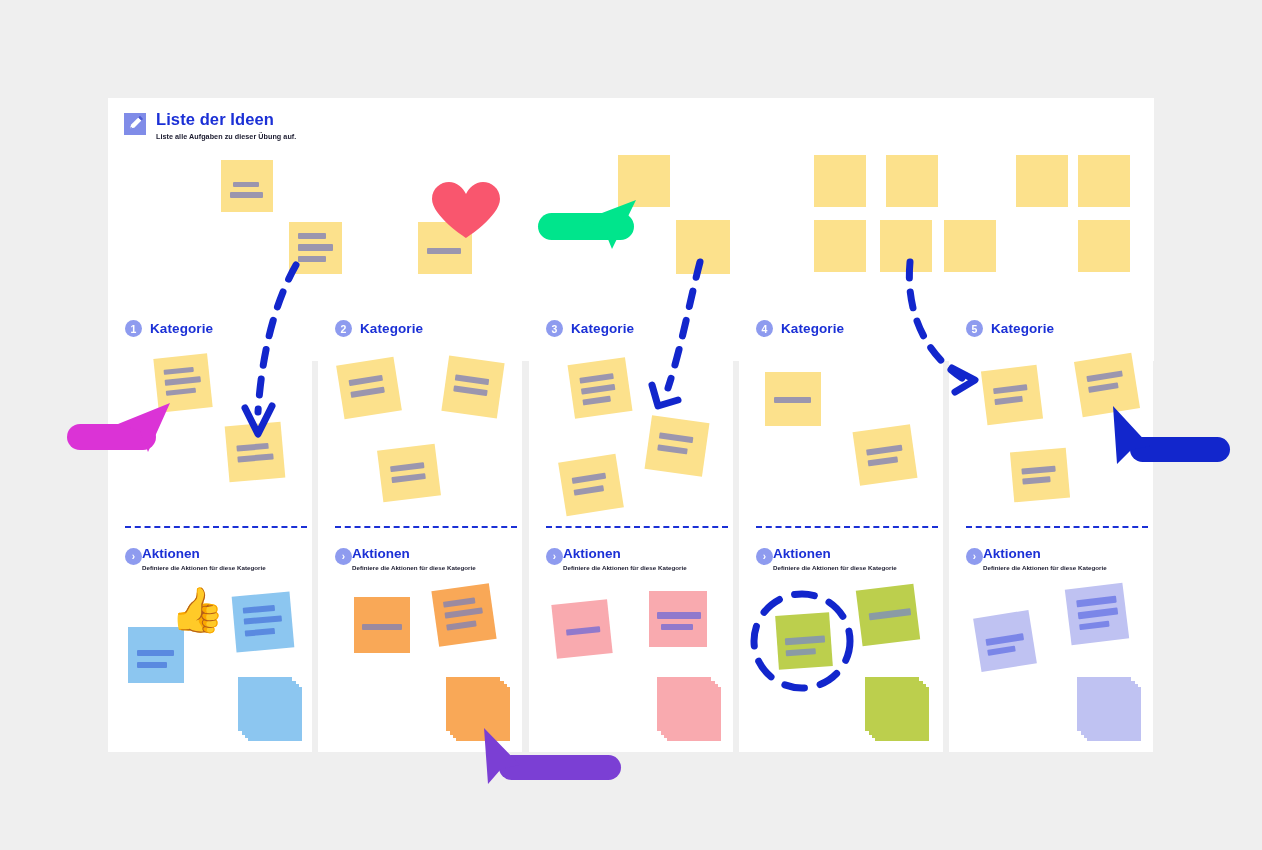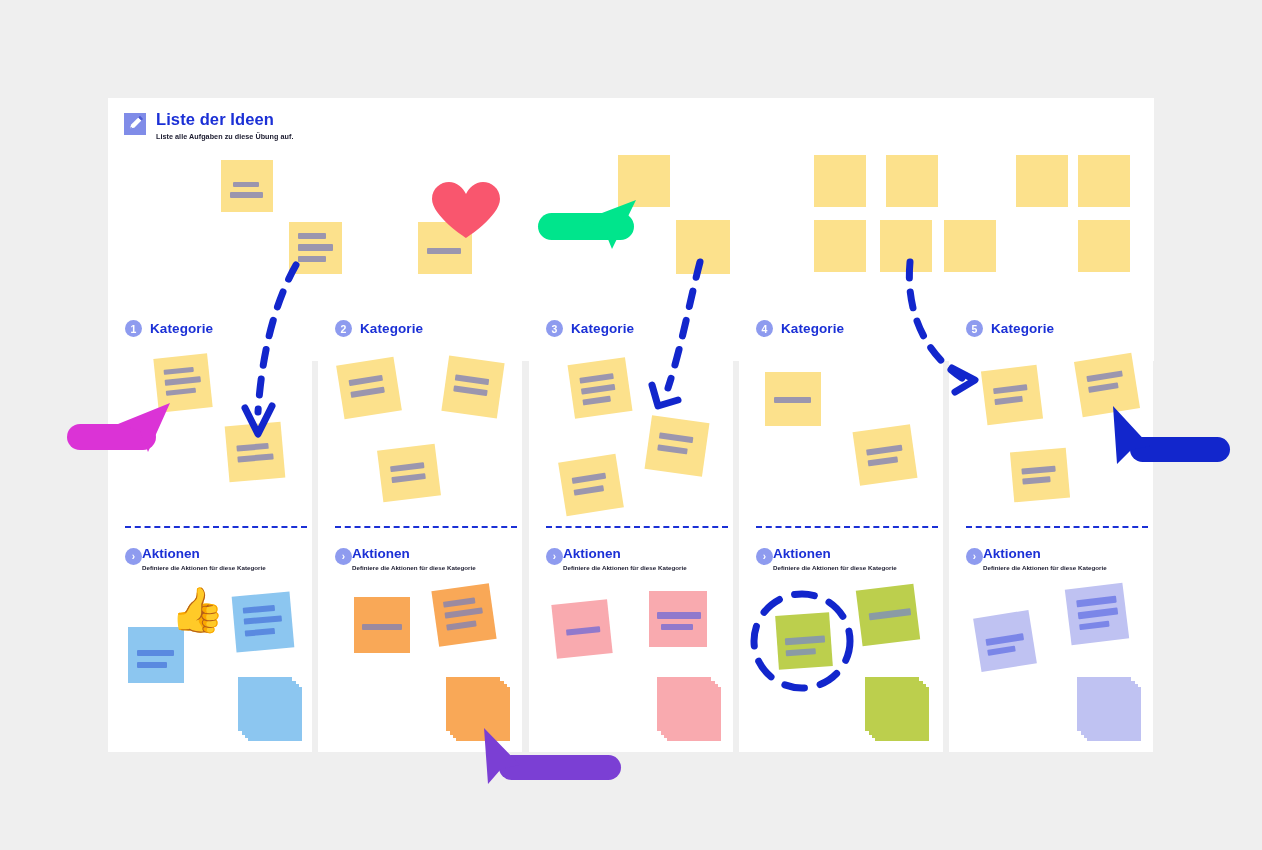--- a/index.html
+++ b/index.html
@@ -85,21 +85,21 @@
     <div class="ideas-header">
       <div class="pencil-badge">
         <svg width="17" height="17" viewBox="0 0 17 17">
           <path d="M3 13.3 L4.2 9.6 L11.3 2.4 L14.4 5.5 L7.3 12.7 Z" fill="#FFFFFF"></path>
           <path d="M11.3 2.4 L13.0 0.8 L16.1 3.9 L14.4 5.5 Z" fill="#4C5BD4"></path>
           <path d="M3 13.3 L4.2 12.1 L4.8 12.7 Z" fill="#2E3AA8"></path>
         </svg>
       </div>
       <div class="ideas-titles">
         <div class="ideas-title">Liste der Ideen</div>
-        <div class="ideas-sub">Liste alle Aufgaben zu diese Übung auf.</div>
+        <div class="ideas-sub">Liste alle Aufgaben zu dieser Übung auf.</div>
       </div>
     </div>
 
     <div class="note" style="left:113px;top:62px;width:52px;height:52px;background:#FCE18C;">
       <div class="nline" style="left:12px;top:22px;width:26px;height:5px;background:#9B96AE;"></div>
       <div class="nline" style="left:9px;top:32px;width:33px;height:6px;background:#9B96AE;"></div>
     </div>
 
     <div class="note" style="left:181px;top:124px;width:53px;height:52px;background:#FCE18C;">
       <div class="nline" style="left:9px;top:11px;width:28px;height:6px;background:#9B96AE;"></div>

